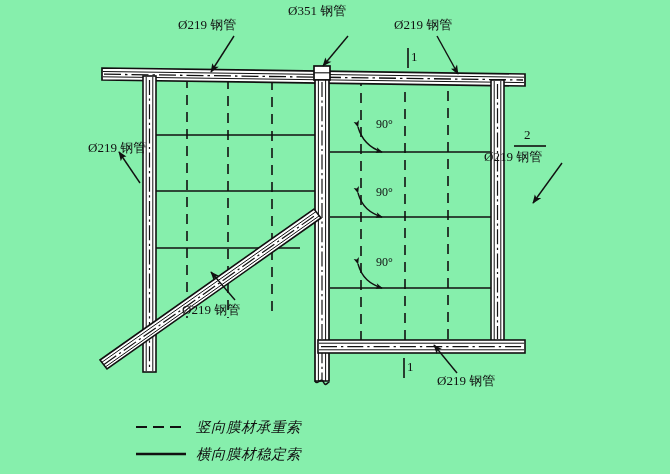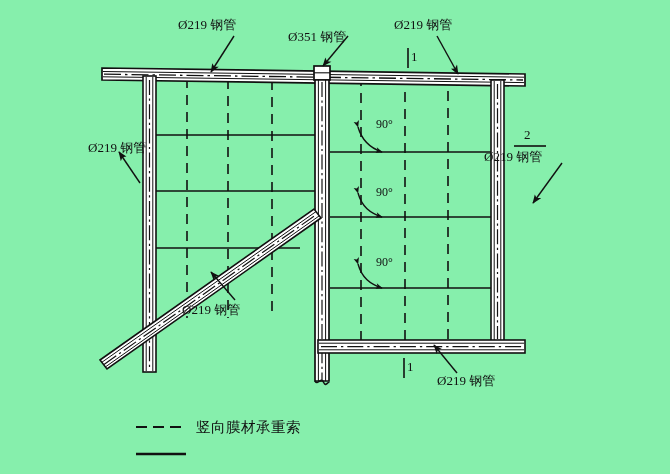--- a/index.html
+++ b/index.html
@@ -39,20 +39,21 @@
   .lbl-sec {
     font-size: 13px;
   }
   .legend-text {
     position: absolute;
     font-family: "Liberation Serif", "DejaVu Serif", serif;
     font-size: 14.5px;
     color: #111111;
     white-space: nowrap;
     letter-spacing: 0.5px;
+    font-style: italic;
   }
 </style>
 </head>
 <body>
 
 <div id="canvas">
 
   <svg id="drawing" width="670" height="474" viewBox="0 0 670 474">
 
     <defs>
@@ -165,21 +166,21 @@
     </g>
 
     <g>
       <line x1="136" y1="427" x2="186" y2="427" stroke="#111111" stroke-width="1.9" stroke-dasharray="11,6"></line>
       <line x1="136" y1="454" x2="186" y2="454" stroke="#111111" stroke-width="2.4"></line>
     </g>
   </svg>
 
   <div class="lbl" style="left:178px; top:18px;">Ø219 钢管</div>
 
-  <div class="lbl" style="left:288px; top:30px;">Ø351 钢管</div>
+  <div class="lbl" style="left:288px; top:4px;">Ø351 钢管</div>
 
   <div class="lbl" style="left:394px; top:18px;">Ø219 钢管</div>
 
   <div class="lbl" style="left:88px; top:141px;">Ø219 钢管</div>
 
   <div class="lbl" style="left:484px; top:150px;">Ø219 钢管</div>
 
   <div class="lbl" style="left:182px; top:303px;">Ø219 钢管</div>
 
   <div class="lbl" style="left:437px; top:374px;">Ø219 钢管</div>
@@ -191,14 +192,15 @@
   <div class="lbl lbl-sec" style="left:524px; top:128px;">2</div>
 
   <div class="lbl lbl-ang" style="left:376px; top:118px;">90°</div>
 
   <div class="lbl lbl-ang" style="left:376px; top:186px;">90°</div>
 
   <div class="lbl lbl-ang" style="left:376px; top:256px;">90°</div>
 
   <div class="legend-text" style="left:196px; top:418px;">竖向膜材承重索</div>
 
+  <div class="legend-text" style="left:196px; top:445px;">横向膜材稳定索</div>
 
 </div>
 
 </body></html>

